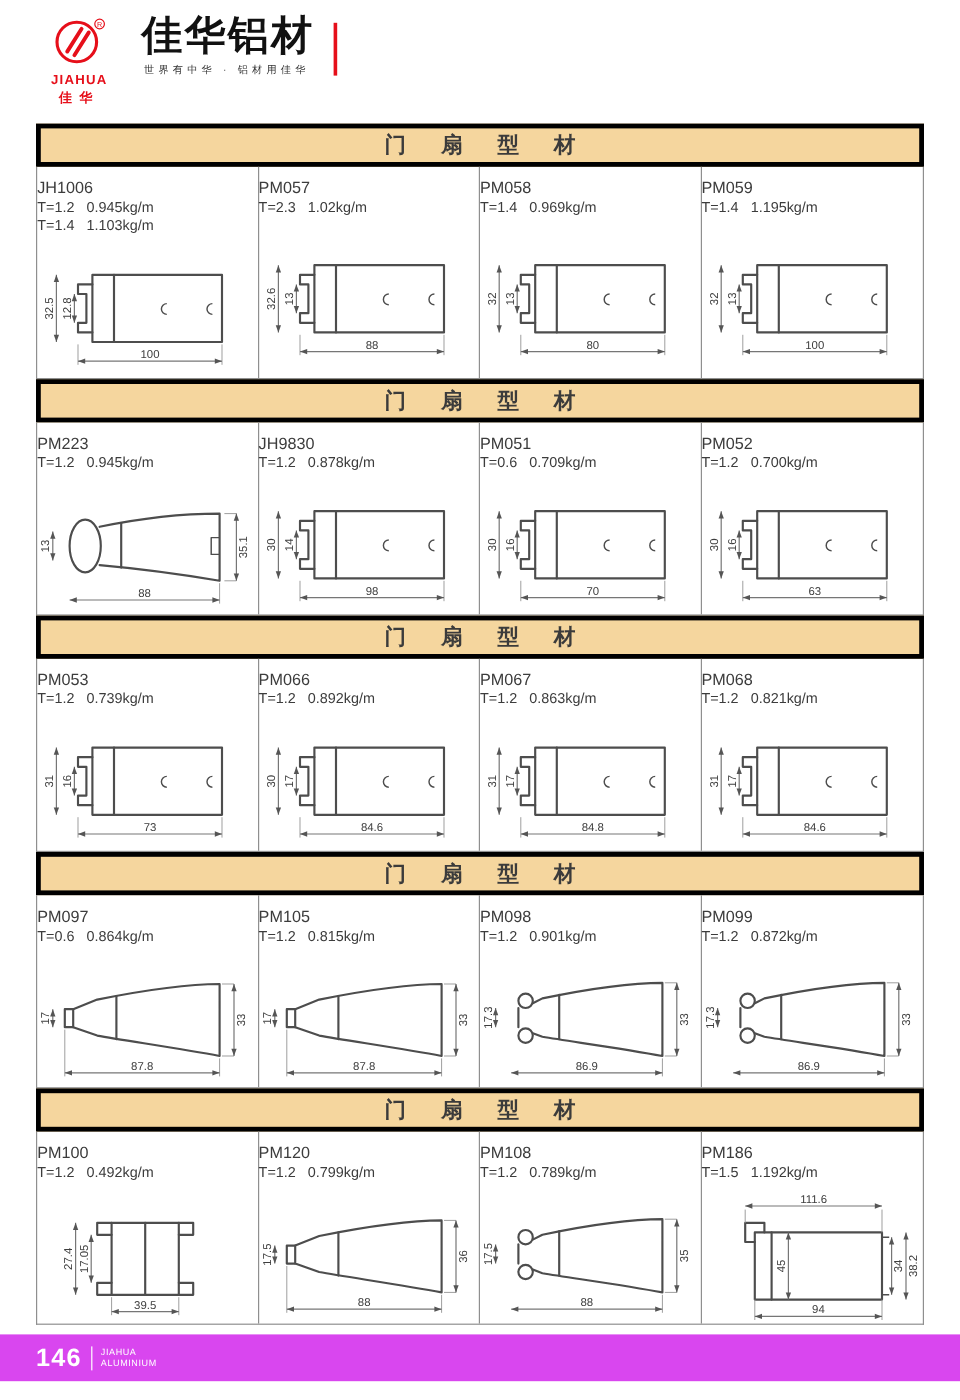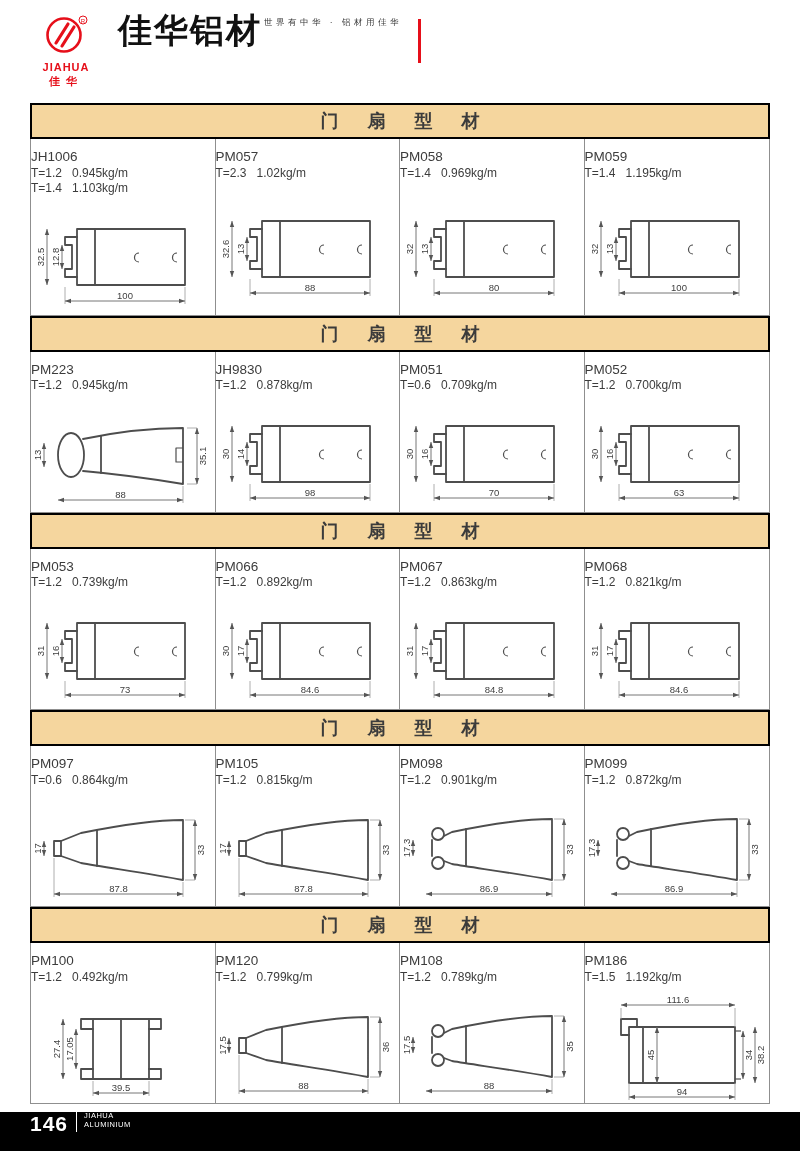--- a/index.html
+++ b/index.html
@@ -3,46 +3,46 @@
 <meta charset="utf-8">
 <style>
   *{margin:0;padding:0;box-sizing:border-box}
   html,body{width:800px;background:#fff;font-family:"Liberation Sans",sans-serif;}
   .page{position:relative;width:800px;height:1167px;background:#fff;overflow:hidden}
   
   .hdr{display:flex;align-items:flex-start;padding:13px 0 0 22px;height:101px}
   .logo-col{display:flex;flex-direction:column;align-items:center;width:88px}
   .logo-col .jiahua-en{color:#e60f1a;font-weight:bold;font-size:11px;letter-spacing:1px;margin-top:-2px}
   .logo-col .jiahua-cn{color:#e60f1a;font-weight:bold;font-size:11px;letter-spacing:6px;margin-top:1px}
-  .brand-col{margin-left:8px;display:flex;flex-direction:row}
+  .brand-col{margin-left:8px;display:flex;flex-direction:column}
   .brand-cn{font-size:34px;font-weight:bold;color:#111;letter-spacing:2px;line-height:1.05}
   .slogan{font-size:8.5px;color:#333;letter-spacing:3.5px;margin-top:4px;margin-left:2px}
   .hdr-divider{width:3px;height:44px;background:#e60f1a;margin:6px 14px 0 16px}
   .title-col{display:flex;flex-direction:column;margin-top:2px}
   .title-cn{font-size:27px;font-weight:bold;color:#111;letter-spacing:1px;line-height:1.15}
   .title-en{font-size:13px;color:#222;margin-top:2px}
   
   .tbl{margin:2px 30px 0 30px;width:740px}
-  .sec-hd{border:2px solid #000000;background:#f5d69e;height:36px;display:flex;align-items:center;justify-content:center}
+  .sec-hd{border:4px solid #000000;background:#f5d69e;height:36px;display:flex;align-items:center;justify-content:center}
   .sec-hd + .sec-row{border-top:none}
   .sec-hd span{font-size:18px;font-weight:bold;color:#3b3b3b;letter-spacing:12px;text-indent:12px}
   .sec-row{border:1px solid #8f8f8f;border-top:none;display:grid;grid-template-columns:repeat(4,1fr);}
   .cell{border-right:1px solid #8f8f8f;min-height:158px;display:flex;flex-direction:column;align-items:flex-start;padding-top:9px}
   .cell:last-child{border-right:none}
   .code{font-size:13.5px;color:#3c3c3c;line-height:1.3}
   .spec{font-size:12px;color:#3c3c3c;white-space:pre;line-height:1.3}
   svg.draw{margin:auto 0;display:block}
   .pf{fill:none;stroke:#4d4d4d;stroke-width:1.8;stroke-linejoin:round;stroke-linecap:round}
   .pf2{fill:none;stroke:#4d4d4d;stroke-width:1.2;stroke-linejoin:round}
   .dml{stroke:#767676;stroke-width:1}
   .ext{stroke:#9a9a9a;stroke-width:.8}
   .ar{fill:#555}
   .dt{font:9.5px "Liberation Sans",sans-serif;fill:#3e3e3e}
   
-  .ftr{position:absolute;left:0;top:1112px;width:800px;height:39px;background:#000000;display:flex;color:#fff}
+  .ftr{position:absolute;left:0;top:1112px;width:800px;height:39px;background:#d946ef;display:flex;align-items:center;color:#fff}
   .pgnum{font-size:21px;font-weight:bold;margin-left:30px;letter-spacing:1px}
   .ftr-sep{width:1px;height:20px;background:#fff;margin:0 7px 0 8px}
   .ftr-brand{display:flex;flex-direction:column;font-size:7.5px;line-height:1.15;letter-spacing:.5px}
   .ftr-note{flex:1;text-align:center;font-size:10.5px;letter-spacing:1.5px;padding:0 26px 0 120px}
 </style>
 </head>
 <body>
 
 <div class="page">
 

